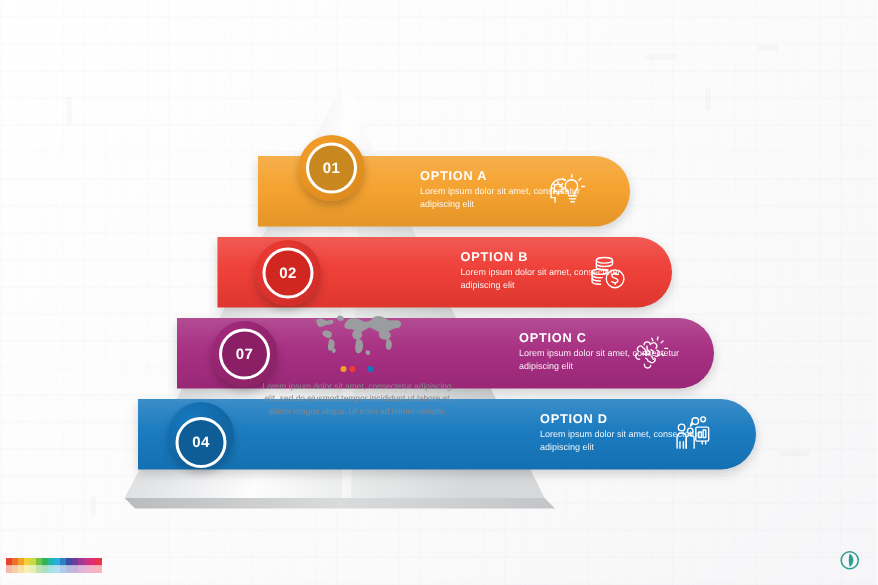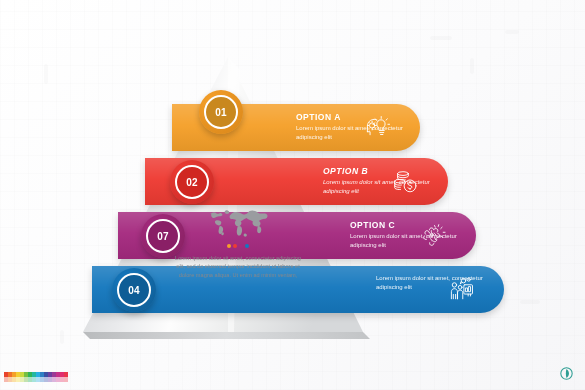--- a/index.html
+++ b/index.html
@@ -59,21 +59,20 @@
   .bar-sheen {
     position: absolute;
     inset: 0;
     background: linear-gradient(180deg, rgba(255,255,255,0.16) 0%, rgba(255,255,255,0.03) 45%, rgba(0,0,0,0.07) 100%);
   }
 
   .bar-text {
     position: absolute;
     top: 8px;
     color: #ffffff;
-    margin-left: 16px;
   }
   .bar-title {
     font-size: 8.5px;
     font-weight: bold;
     letter-spacing: 0.5px;
     line-height: 11px;
     margin-bottom: 1px;
   }
   .bar-desc {
     font-size: 6px;
@@ -239,21 +238,21 @@
   <div class="badge" style="left: 199px; top: 90px; background: radial-gradient(circle at 32% 28%, rgb(245, 160, 42), rgb(216, 134, 26)); align-items: center;">
     <div class="badge-ring" style="background:#C9881F;">
       <span class="badge-num">01</span>
     </div>
   </div>
 
   <div class="bar" style="left:145px;top:158px;width:303px;background:#EE3B33;">
     <div class="bar-inner">
       <div class="bar-sheen"></div>
     </div>
-    <div class="bar-text" style="left:162px;font-style:italic;">
+    <div class="bar-text" style="left:162px;">
       <div class="bar-title">OPTION B</div>
       <div class="bar-desc">Lorem ipsum dolor sit amet, consectetur adipiscing elit</div>
     </div>
     <div class="bar-icon" style="left:247px;">
       <svg viewBox="0 0 32 32" fill="none" stroke="#ffffff" stroke-width="1.1" stroke-linecap="round" stroke-linejoin="round">
         <ellipse cx="13" cy="6.6" rx="6.4" ry="2.2"></ellipse>
         <path d="M6.6 6.6v2.7c0 1.2 2.9 2.2 6.4 2.2s6.4-1 6.4-2.2V6.6"></path>
         <path d="M6.6 9.3V12c0 1.2 2.9 2.2 6.4 2.2 1 0 1.9-.1 2.7-.2"></path>
         <ellipse cx="9.2" cy="15.6" rx="6" ry="2.1"></ellipse>
         <path d="M3.2 15.6v2.6c0 1.1 2.7 2.1 6 2.1.7 0 1.4 0 2-.1"></path>
@@ -268,21 +267,21 @@
   <div class="badge" style="left: 170px; top: 160px; background: radial-gradient(circle at 32% 28%, rgb(238, 59, 51), rgb(201, 42, 38));">
     <div class="badge-ring" style="background:#D02721;">
       <span class="badge-num">02</span>
     </div>
   </div>
 
   <div class="bar" style="left:118px;top:212px;width:358px;background:#A52A7F;">
     <div class="bar-inner">
       <div class="bar-sheen"></div>
     </div>
-    <div class="bar-text" style="left:216px;">
+    <div class="bar-text" style="left:228px;">
       <div class="bar-title">OPTION C</div>
       <div class="bar-desc">Lorem ipsum dolor sit amet, consectetur adipiscing elit</div>
     </div>
     <div class="bar-icon" style="left:302px;">
       <svg viewBox="0 0 32 32" fill="none" stroke="#ffffff" stroke-width="1.05" stroke-linecap="round" stroke-linejoin="round">
         <path d="M11.4 24.6c-.3 1.4.6 2.8 2 3 1.4.3 2.7-.6 3-2"></path>
         <path d="M7.6 20.6c-1.2.3-2.4-.3-2.9-1.4-.5-1.1-.1-2.4.9-3.1"></path>
         <path d="M6.6 14.5c-.9-.9-1-2.3-.2-3.3.8-1 2.2-1.2 3.2-.5"></path>
         <path d="M11.1 9.3c.1-1.3 1.2-2.3 2.5-2.3 1.3 0 2.4.9 2.6 2.2"></path>
         <path d="M17.1 8.3c1-.8 2.5-.7 3.4.3.9 1 .9 2.4 0 3.4"></path>
@@ -298,39 +297,40 @@
     <div class="badge-ring" style="background:#8A1F66;">
       <span class="badge-num">07</span>
     </div>
   </div>
 
   <div class="bar" style="left:92px;top:266px;width:412px;background:#1578BE;">
     <div class="bar-inner">
       <div class="bar-sheen"></div>
     </div>
     <div class="bar-text" style="left:268px;">
+      <div class="bar-title">OPTION D</div>
       <div class="bar-desc">Lorem ipsum dolor sit amet, consectetur adipiscing elit</div>
     </div>
     <div class="bar-icon" style="left:356px;">
       <svg viewBox="0 0 32 32" fill="none" stroke="#ffffff" stroke-width="1.1" stroke-linecap="round" stroke-linejoin="round">
         <circle cx="7.6" cy="10.6" r="2.6"></circle>
         <path d="M4 27v-8.4c0-2 1.6-3.6 3.6-3.6s3.6 1.6 3.6 3.6V27"></path>
         <path d="M6.3 27v-5.2M9 27v-5.2"></path>
         <circle cx="14.4" cy="13.4" r="2.2"></circle>
         <path d="M11.3 27v-7.2c0-1.7 1.4-3.1 3.1-3.1s3.1 1.4 3.1 3.1V27"></path>
         <rect x="18.8" y="10.4" width="10.2" height="11" rx="1.1"></rect>
         <path d="M21.1 14.2h2.1v4.4h-2.1zM24.6 12.6h2.1v6h-2.1z"></path>
         <path d="M23.9 21.4v2.3M26.6 21.4v2.3"></path>
         <circle cx="18.4" cy="5.6" r="2.6"></circle>
         <path d="M16.2 7.9l-1.6 1.7.7-2.6"></path>
         <circle cx="24.6" cy="4.2" r="1.9"></circle>
       </svg>
     </div>
   </div>
-  <div class="badge" style="left: 112px; top: 268px; background: radial-gradient(circle at 32% 28%, rgb(21, 120, 190), rgb(15, 91, 146));">
+  <div class="badge" style="left: 112px; top: 268px; background: radial-gradient(circle at 32% 28%, rgb(21, 120, 190), rgb(15, 91, 146)); align-items: flex-end;">
     <div class="badge-ring" style="background:#0E5D96;">
       <span class="badge-num">04</span>
     </div>
   </div>
 
   <div id="center">
     <svg id="worldmap" viewBox="0 0 200 100">
       <g fill="#9a9ca0">
         <path d="M18 26c4-3 9-5 14-4 3 1 5 4 8 4 4 0 7-3 11-2 3 1 4 5 2 7-3 3-8 2-12 3-5 1-9 5-14 4-4-1-6-5-6-9 0-1 0-2 1-3z"></path>
         <path d="M34 46c5-2 11-1 15 2 3 3 2 8-1 11-3 2-7 1-10-1-3-2-6-5-6-9 0-1 1-2 2-3z"></path>

